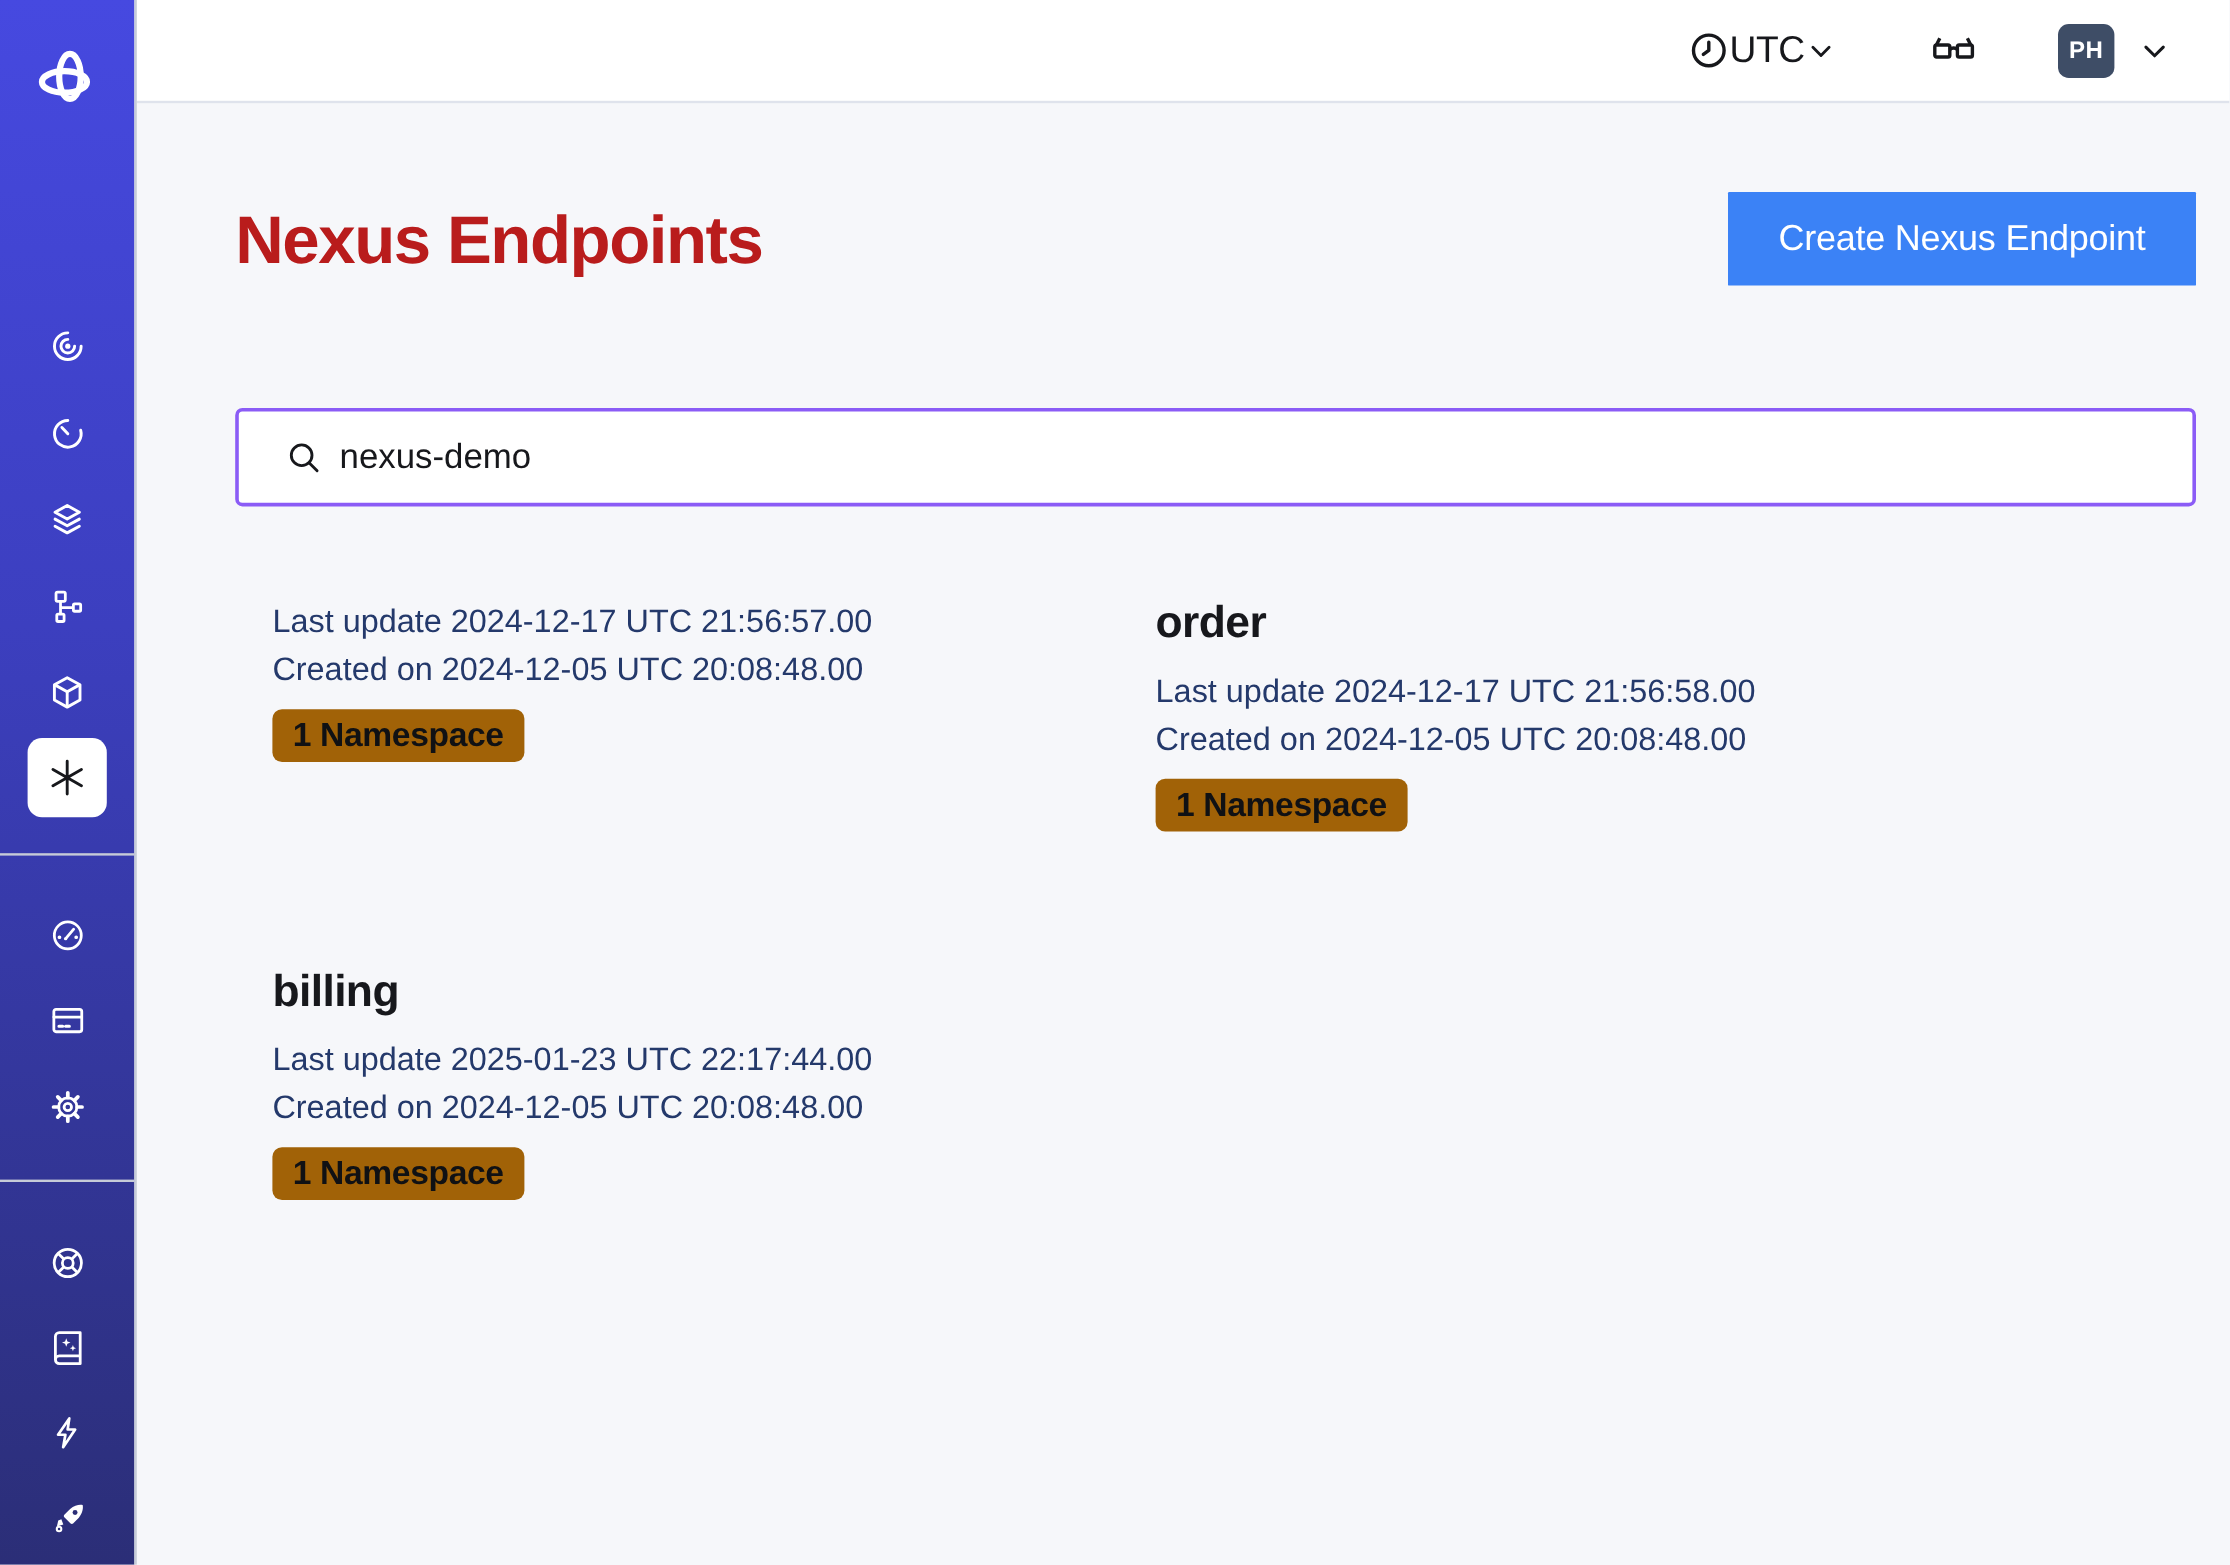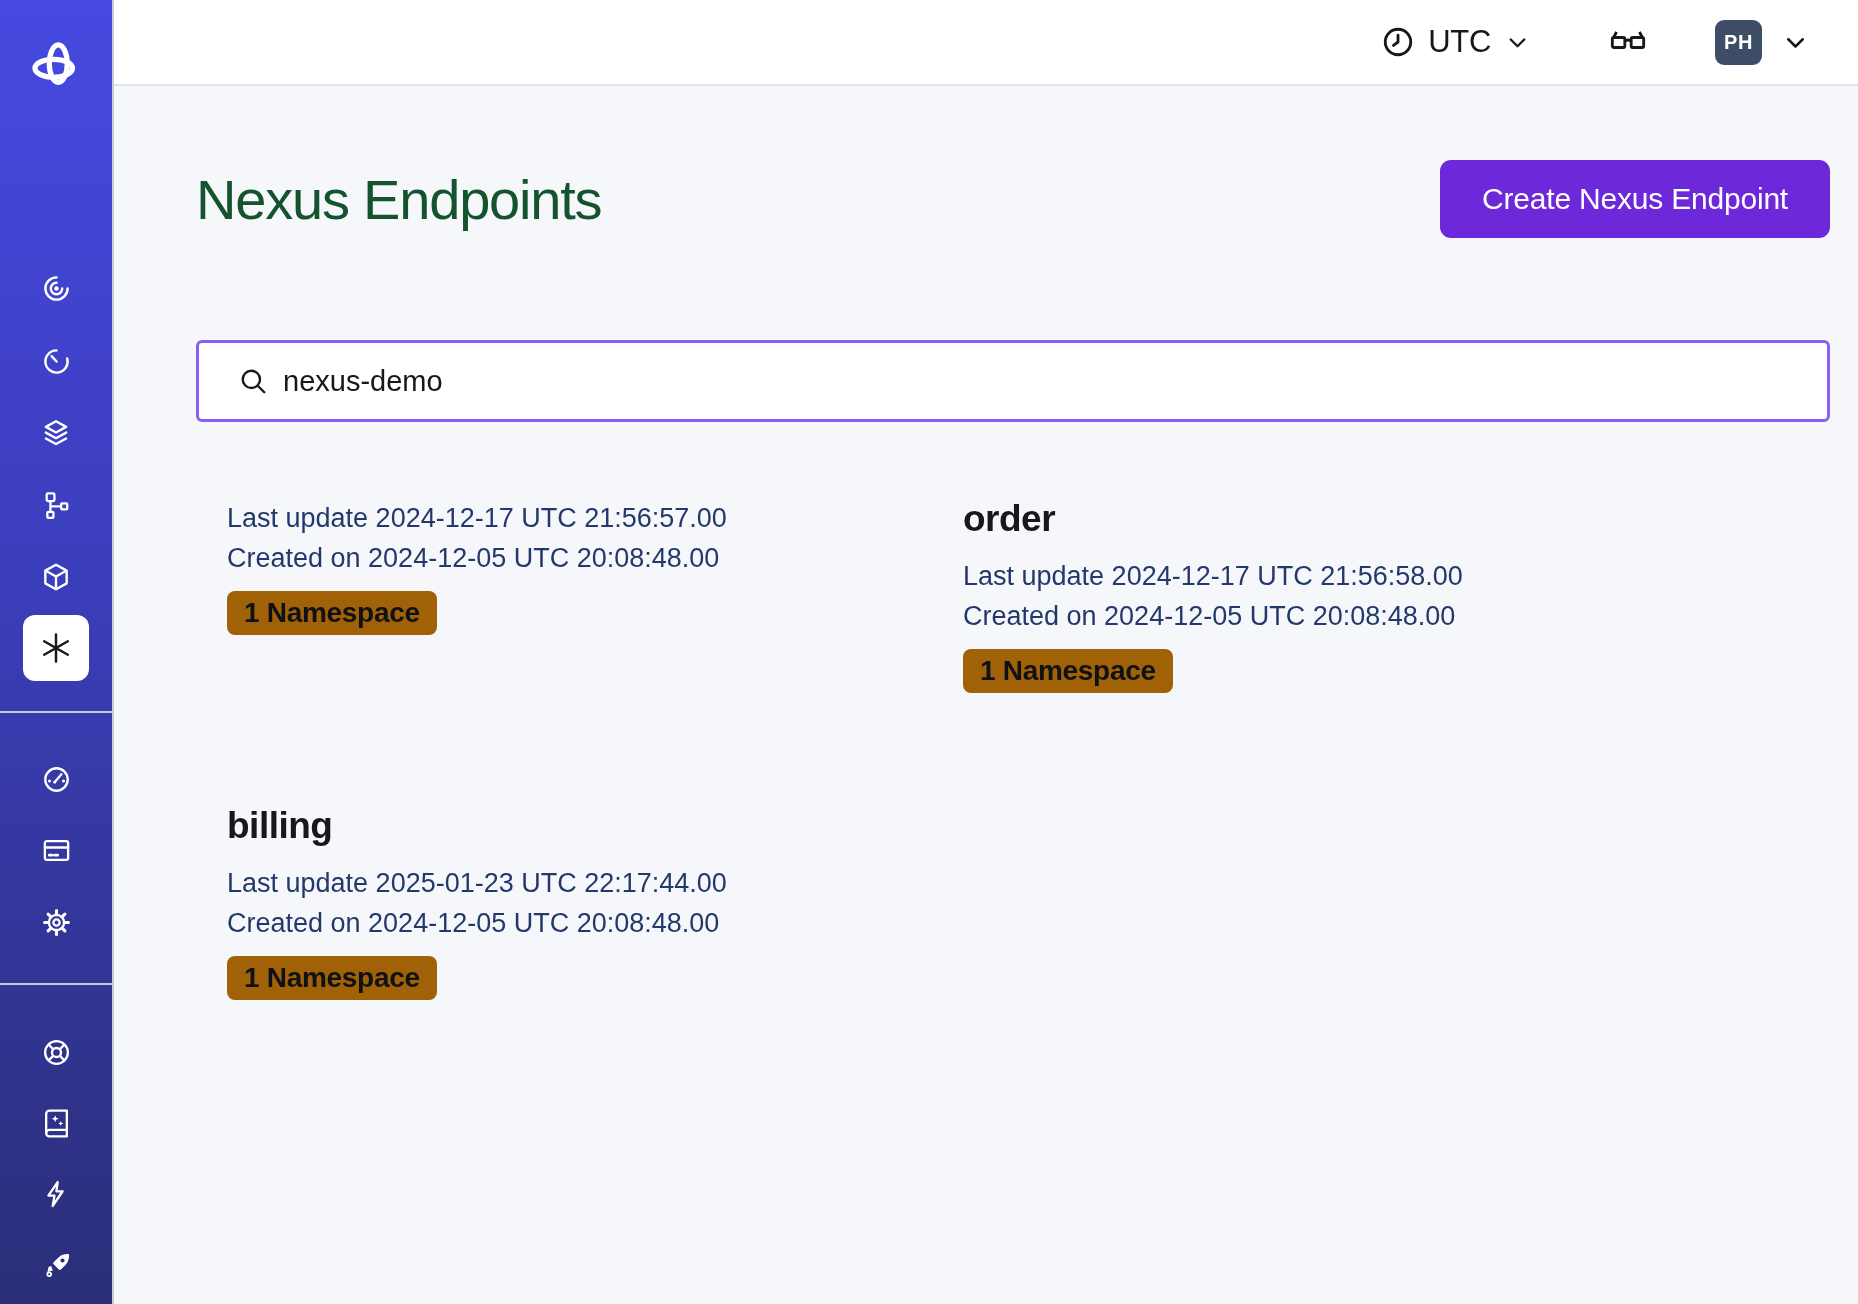--- a/index.html
+++ b/index.html
@@ -25,35 +25,35 @@
     position:absolute;left:23px;top:615px;width:66px;height:66px;
     background:#fff;border-radius:12px;display:flex;align-items:center;justify-content:center;
     color:#17181c;cursor:pointer;
   }
   
   .topbar{
     position:absolute;left:114px;top:0;right:0;height:86px;background:#ffffff;
     border-bottom:2px solid #dfe3ec;box-sizing:border-box;
     display:flex;align-items:center;justify-content:flex-end;padding-right:48px;color:#17181c;
   }
-  .tz-picker{display:flex;align-items:center;gap:13px;cursor:pointer;}
+  .tz-picker{display:flex;align-items:center;cursor:pointer;}
   .tz-label{font-size:31px;font-weight:500;letter-spacing:-.3px;}
   .glasses-btn{margin-left:76px;display:flex;align-items:center;cursor:pointer;}
   .account{margin-left:66px;display:flex;align-items:center;gap:19px;cursor:pointer;}
   .avatar{
     width:47px;height:45px;border-radius:9px;background:#3e4d66;color:#fff;
     display:flex;align-items:center;justify-content:center;font-size:20px;font-weight:600;letter-spacing:.5px;
   }
   
   .content{position:absolute;left:114px;top:86px;right:0;bottom:0;padding:74px 28px 0 82px;box-sizing:border-box;}
   .page-head{display:flex;align-items:center;justify-content:space-between;height:78px;}
-  .page-title{font-size:56px;font-weight:400;letter-spacing:-1.2px;color:#14532d;margin:0;}
+  .page-title{font-size:56px;font-weight:700;letter-spacing:-1.2px;color:#b91c1c;margin:0;}
   .create-btn{
-    height:78px;padding:0 42px;border:none;background:#6d28d9;color:#fff;
-    font-size:30px;font-family:inherit;letter-spacing:-.2px;cursor:pointer;border-radius:11px;
+    height:78px;padding:0 42px;border:none;background:#3b82f6;color:#fff;
+    font-size:30px;font-family:inherit;letter-spacing:-.2px;cursor:pointer;border-radius:1px;
     display:flex;align-items:center;justify-content:center;
   }
   .search-box{
     margin-top:102px;height:82px;box-sizing:border-box;background:#fff;
     border:3px solid #8b5cf6;border-radius:6px;
     display:flex;align-items:center;padding:0 39px;gap:15px;
   }
   .search-box input{
     flex:1;border:none;outline:none;font-size:29px;color:#17181c;
     font-family:inherit;background:transparent;padding:0;

